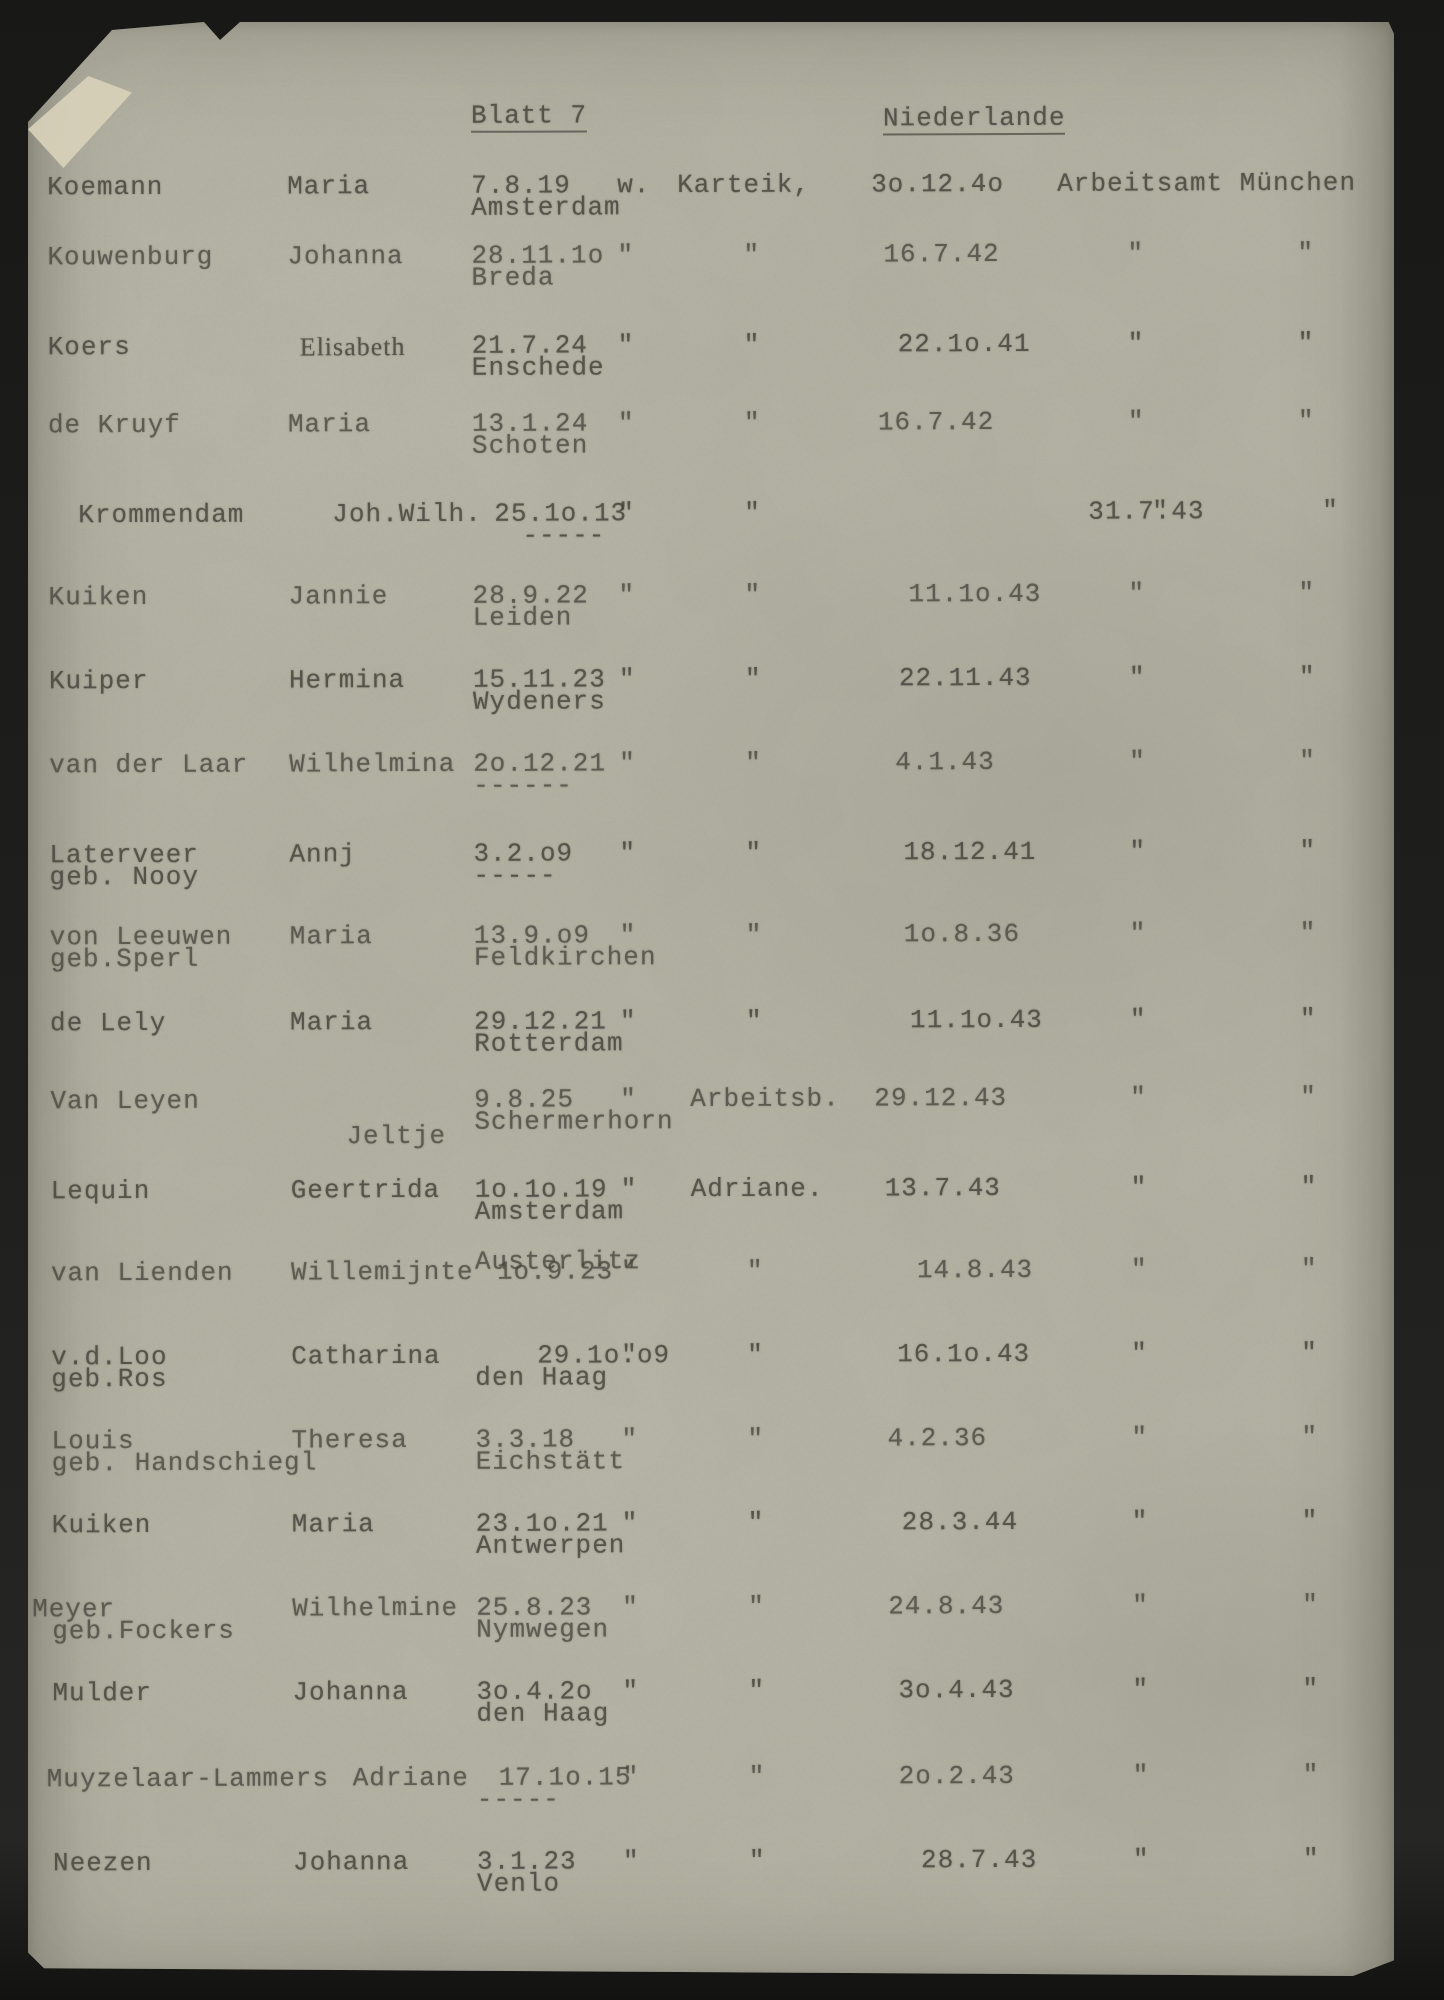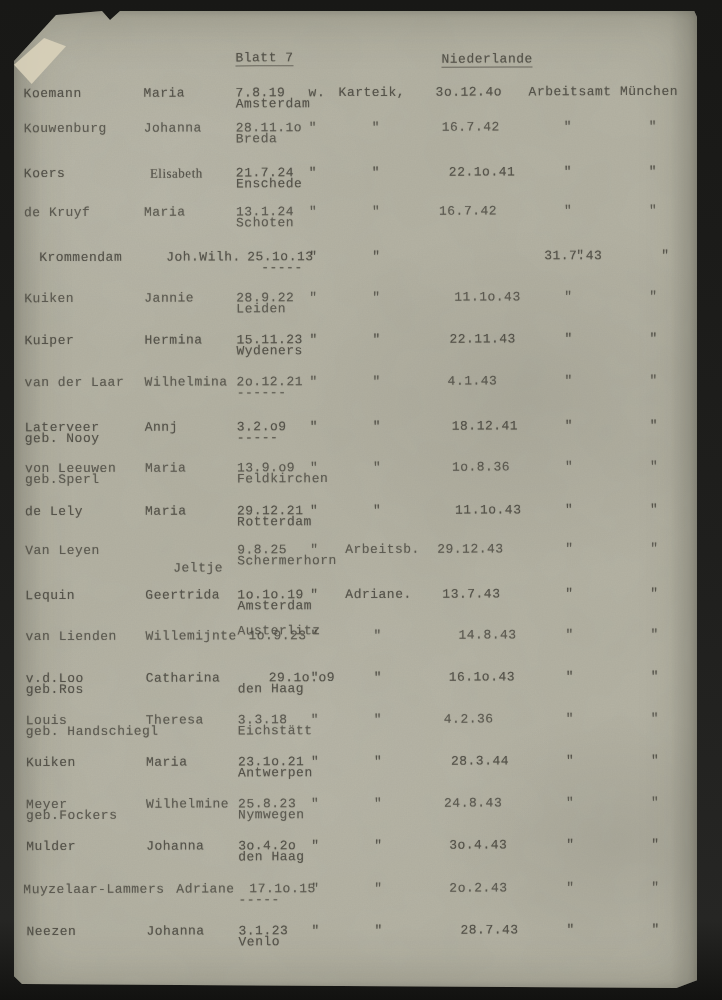--- a/index.html
+++ b/index.html
@@ -247,21 +247,21 @@
           <span class="t" style="left: 131px; top: 745px;">Maria</span>
           <span class="t" style="left: 223px; top: 745px;">23.1o.21</span>
           <span class="t" style="left: 223px; top: 756px;">Antwerpen</span>
           <span class="t" style="left: 296px; top: 745px;">"</span>
           <span class="t" style="left: 359px; top: 745px;">"</span>
           <span class="t" style="left: 436px; top: 745px;">28.3.44</span>
           <span class="t" style="left: 551px; top: 745px;">"</span>
           <span class="t" style="left: 636px; top: 745px;">"</span>
         </div>
         <div class="row">
-          <span class="t" style="left: 11px; top: 787px; text-align: right;">Meyer</span>
+          <span class="t" style="left: 1px; top: 787px; text-align: right;">Meyer</span>
           <span class="t" style="left: 11px; top: 798px;">geb.Fockers</span>
           <span class="t" style="left: 131px; top: 787px;">Wilhelmine</span>
           <span class="t" style="left: 223px; top: 787px;">25.8.23</span>
           <span class="t" style="left: 223px; top: 798px;">Nymwegen</span>
           <span class="t" style="left: 296px; top: 787px;">"</span>
           <span class="t" style="left: 359px; top: 787px;">"</span>
           <span class="t" style="left: 429px; top: 787px;">24.8.43</span>
           <span class="t" style="left: 551px; top: 787px;">"</span>
           <span class="t" style="left: 636px; top: 787px;">"</span>
         </div>

